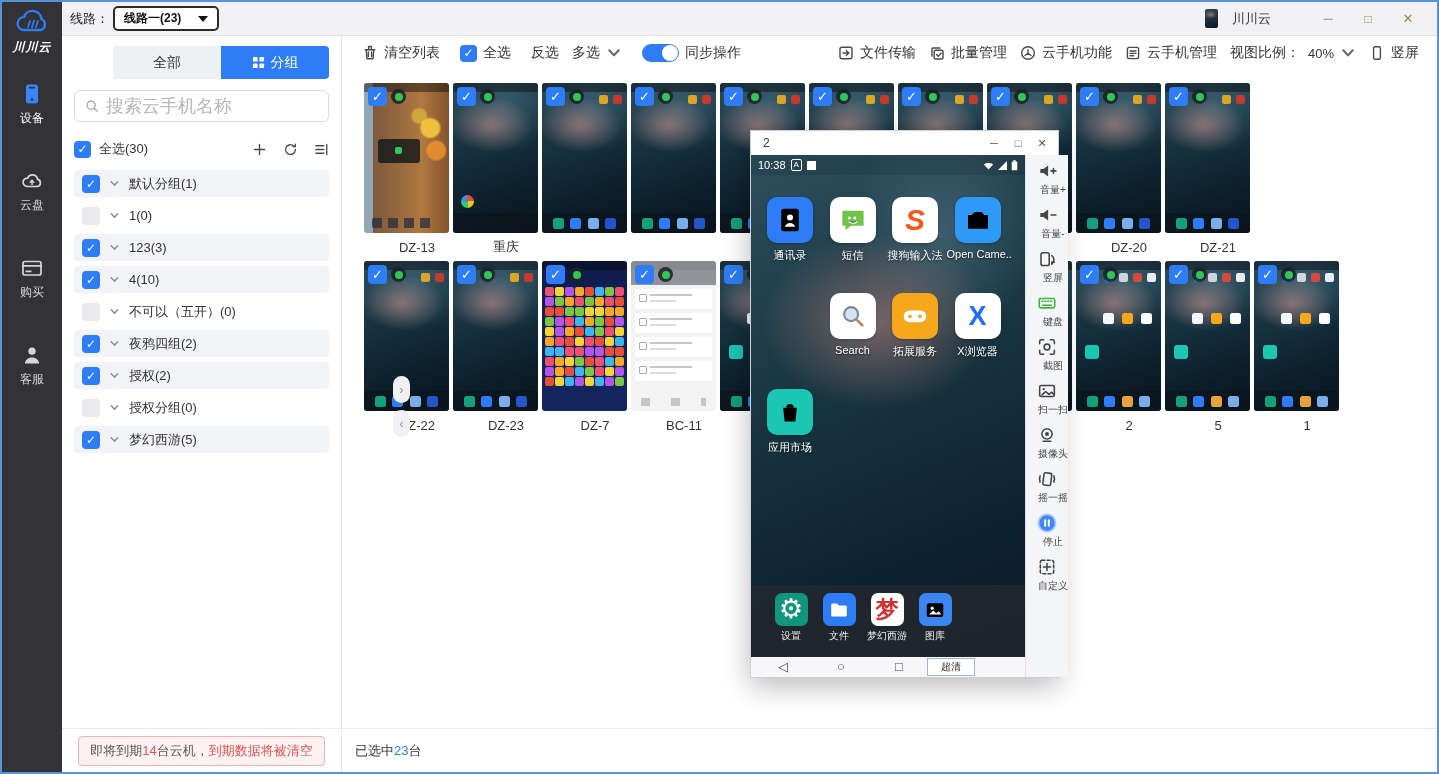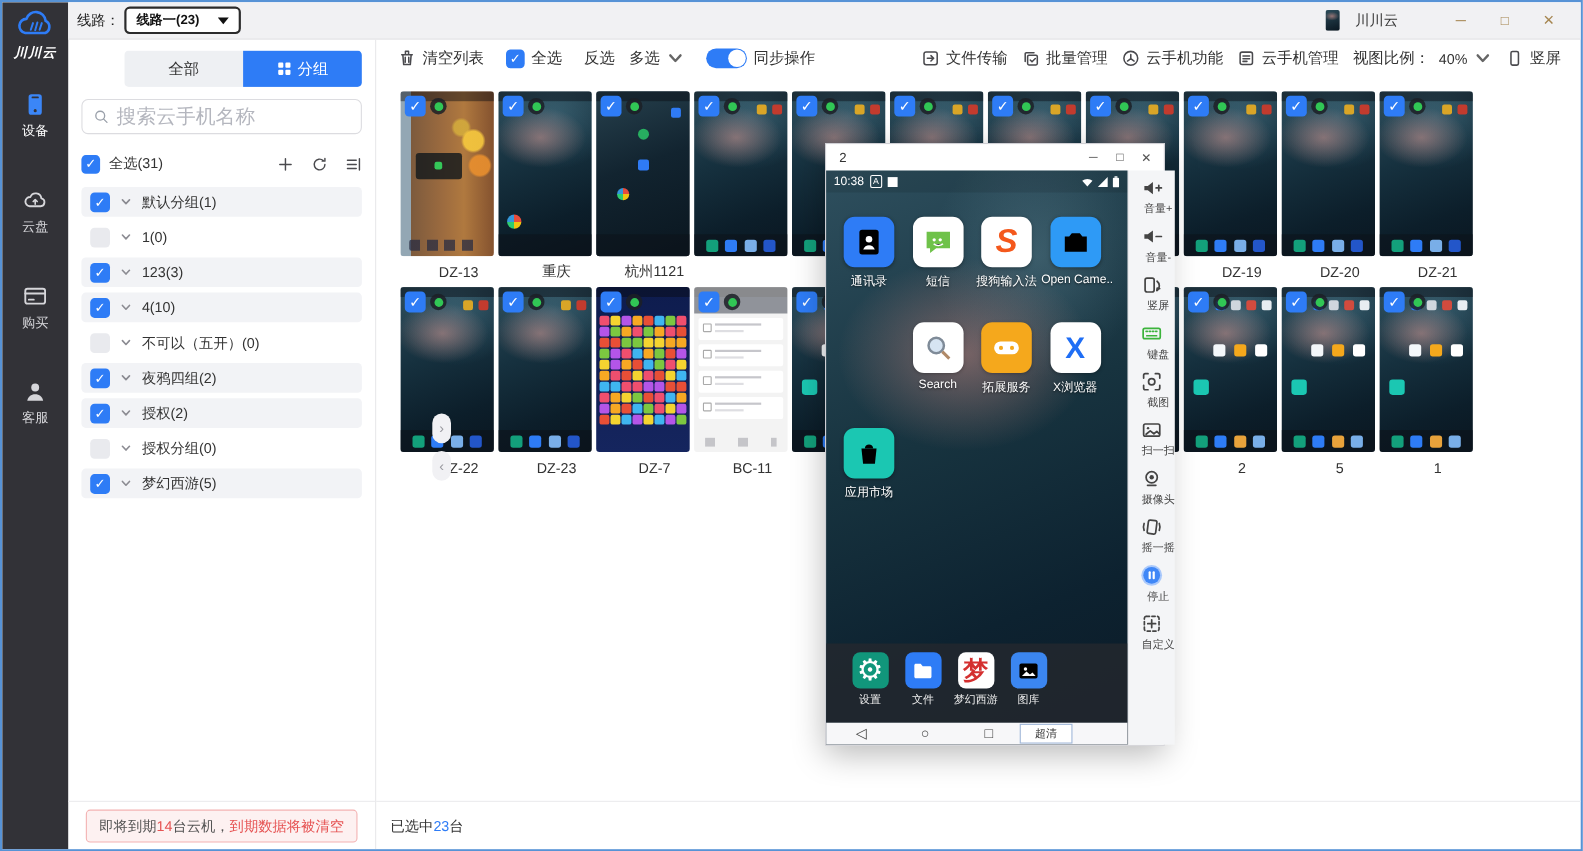--- a/index.html
+++ b/index.html
@@ -264,21 +264,21 @@
             <span class="ic">
                 <svg viewBox="0 0 16 16">
                   <circle cx="7" cy="7" r="4.6"></circle>
                   <path d="M10.6 10.6L14 14"></path>
                 </svg>
               </span>
             <input type="text" placeholder="搜索云手机名称" style="">
           </div>
           <div class="selectall">
             <span class="cb on"></span>
-            <span>全选(31)</span>
+            <span>全选(30)</span>
             <span class="sa-icons">
               <span class="ic">
                   <svg viewBox="0 0 16 16">
                     <path d="M8 2.5v11M2.5 8h11"></path>
                   </svg>
                 </span>
               <span class="ic">
                   <svg viewBox="0 0 16 16">
                     <path d="M13.2 8A5.2 5.2 0 1 1 11.6 4.3M13.2 2.2v2.6h-2.6"></path>
                   </svg>
@@ -498,35 +498,20 @@
                 <div class="thumb s-nebula-cq">
                   <div class="tstatus"></div>
                   <div class="cq-ic"></div>
                   <div class="mdock"></div>
                   <span class="ovl-cb"></span>
                   <span class="ovl-dot dot-green">
                     <i></i>
                   </span>
                 </div>
                 <div class="dev-label">重庆</div>
-              </div>
-              <div class="card">
-                <div class="thumb s-dark-hz">
-                  <div class="tstatus"></div>
-                  <div class="hz-a"></div>
-                  <div class="hz-b"></div>
-                  <div class="hz-c"></div>
-                  <div class="hz-d"></div>
-                  <div class="mdock"></div>
-                  <span class="ovl-cb"></span>
-                  <span class="ovl-dot dot-green">
-                    <i></i>
-                  </span>
-                </div>
-                <div class="dev-label">杭州1121</div>
               </div>
               <div class="card">
                 <div class="thumb s-nebula-dock">
                   <div class="tstatus"></div>
                   <div class="topmini">
                     <i class="mi" style="background: rgb(217, 165, 39);"></i>
                     <i class="mi" style="background: rgb(194, 59, 46);"></i>
                   </div>
                   <div class="mdock">
                     <i class="mi" style="background: rgb(19, 160, 123);"></i>

